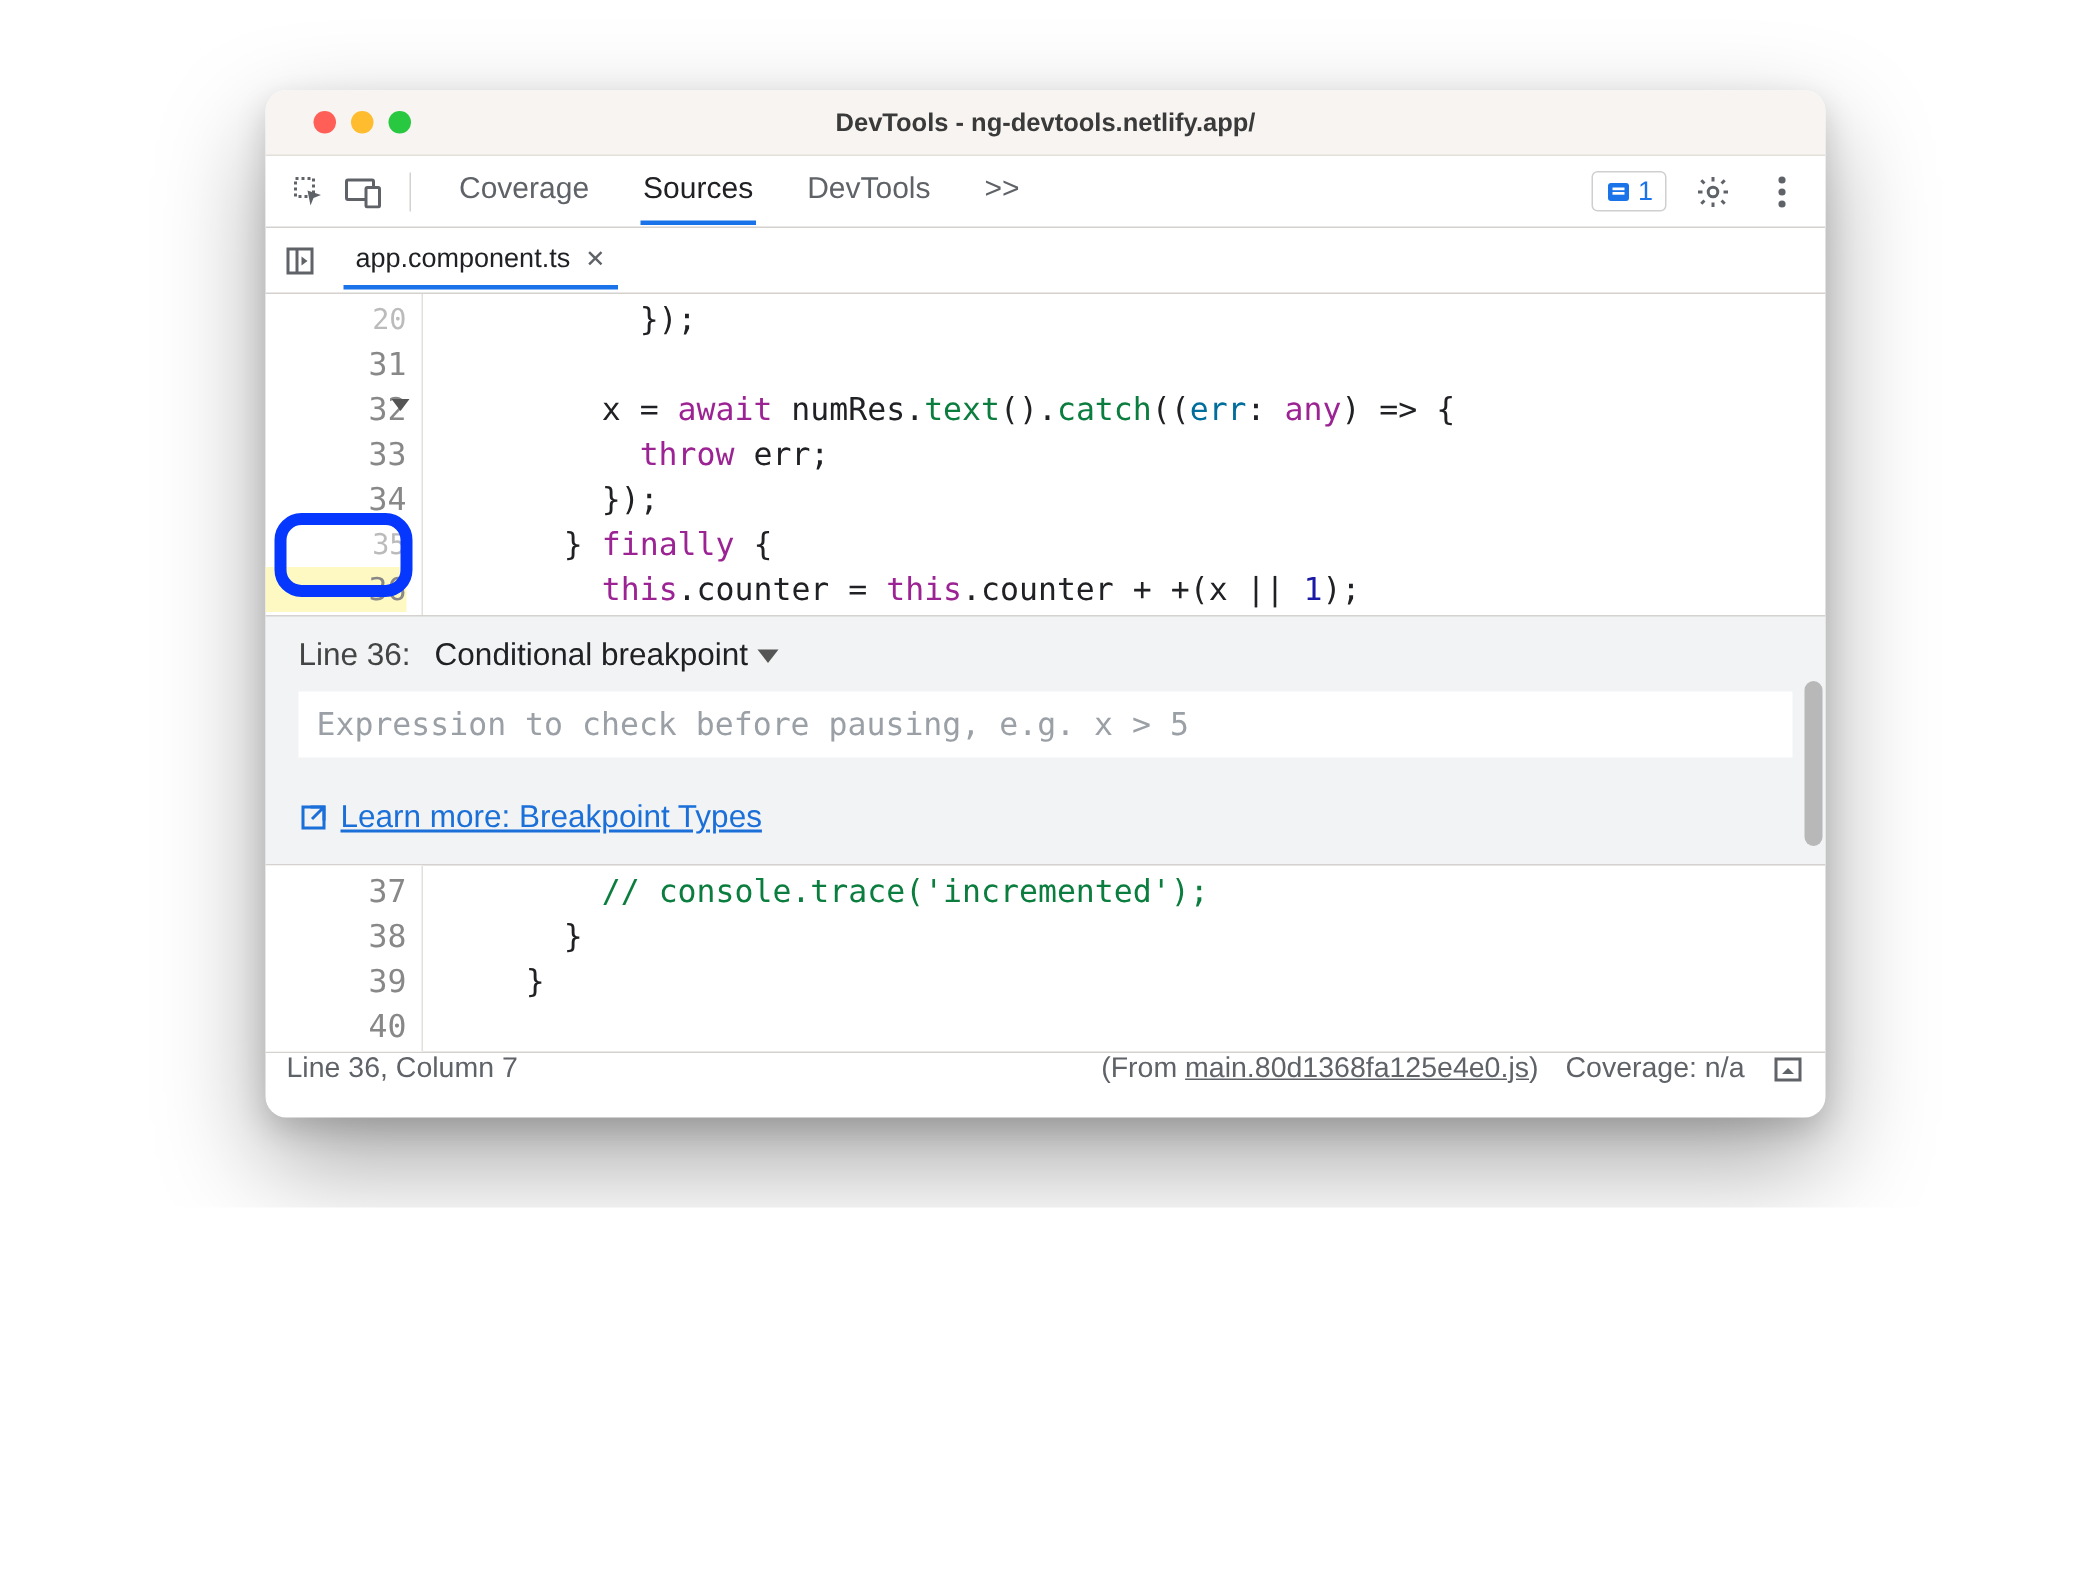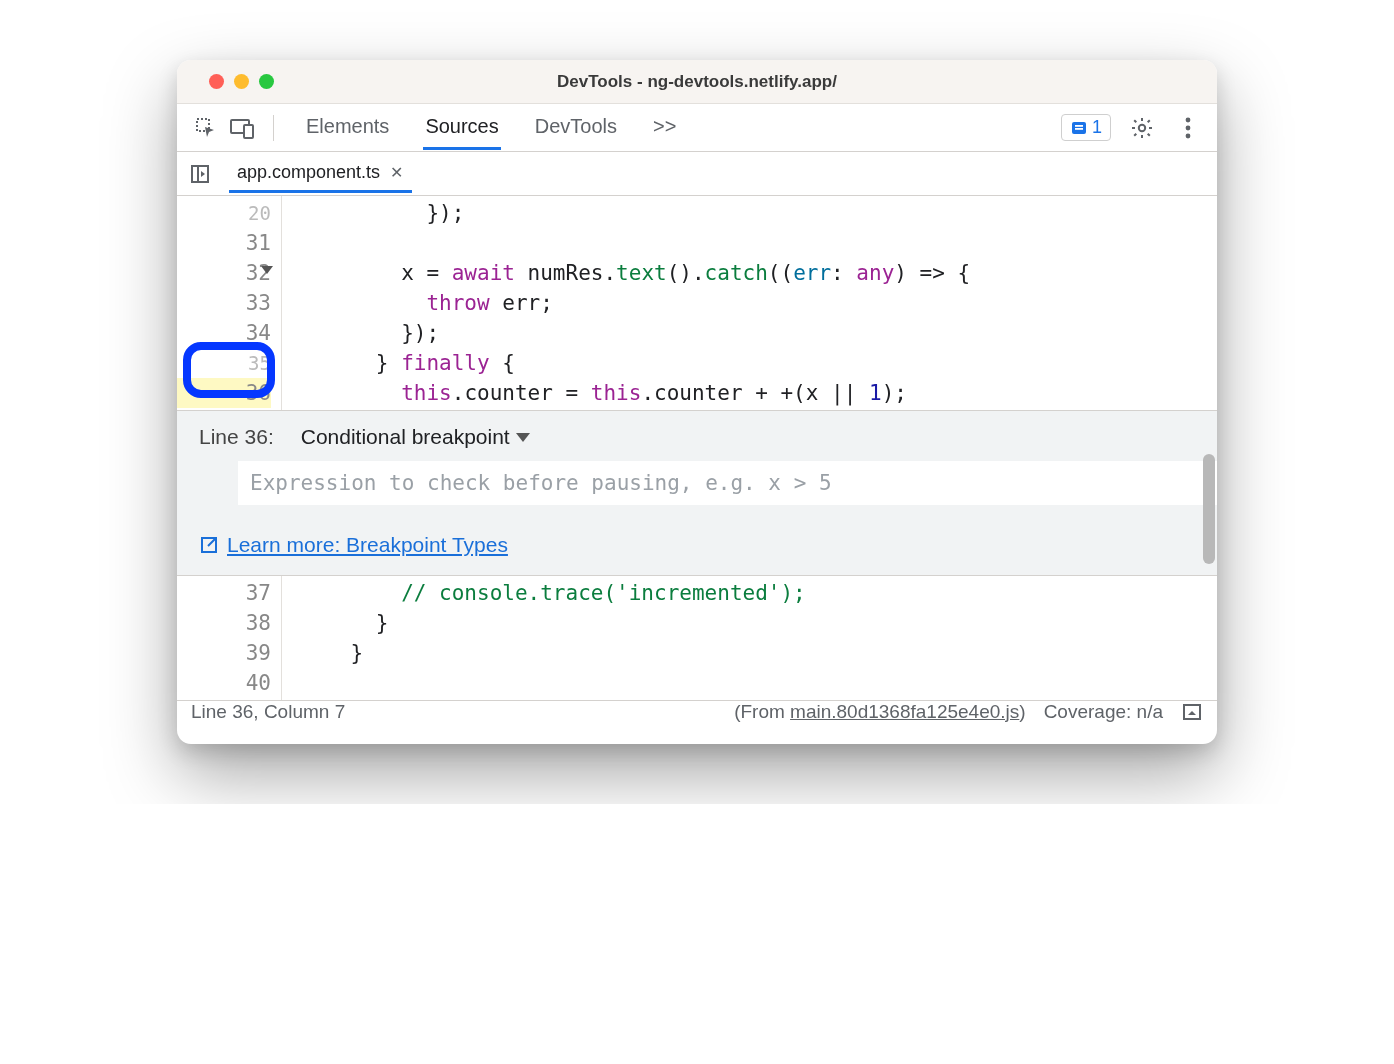--- a/index.html
+++ b/index.html
@@ -154,38 +154,37 @@
   border-top: 1px solid #d4d1ce;
   border-bottom: 1px solid #d4d1ce;
   padding: 14px 22px 16px;
 }
 .bp-header {
   display: flex; align-items: center; gap: 16px;
   font-size: 21px; color: #444; margin-bottom: 12px;
 }
 .bp-dropdown {
   display: flex; align-items: center; gap: 6px;
-  color: #202124; font-weight: 400; margin-left: 11px;
+  color: #202124; font-weight: 400;
 }
 .bp-dropdown .caret {
   width: 0; height: 0;
   border-left: 7px solid transparent;
   border-right: 7px solid transparent;
   border-top: 9px solid #555;
 }
 .bp-input {
   width: 100%;
   background: #fff;
   border: none;
   font-family: Menlo, Consolas, monospace;
   font-size: 21px;
   padding: 10px 12px;
   color: #333;
   outline: none;
-  margin-left: 39px;
 }
 .bp-input::placeholder { color: #9aa0a6; }
 .learn-more {
   display: inline-flex; align-items: center; gap: 8px;
   margin-top: 28px;
   color: #1a6fd9;
   font-size: 21px;
   text-decoration: underline;
 }
 .statusbar {
@@ -235,21 +234,21 @@
       </svg>
     </div>
     <div class="tb-icon">
       <svg width="26" height="22" viewBox="0 0 26 22" fill="none" stroke="#5f6368" stroke-width="2">
         <rect x="2" y="3" width="18" height="13" rx="1"></rect>
         <rect x="15" y="8" width="9" height="13" rx="1" fill="#fff"></rect>
       </svg>
     </div>
     <div class="divider"></div>
     <div class="tabs">
-      <div class="tab">Elements</div>
+      <div class="tab">Coverage</div>
       <div class="tab active">Sources</div>
       <div class="tab">DevTools</div>
       <div class="tab">&gt;&gt;</div>
     </div>
     <div class="badge-wrap">
       <div class="badge">
         <svg width="18" height="18" viewBox="0 0 18 18">
             <rect x="2" y="3" width="14" height="12" rx="2" fill="#1a73e8"></rect>
             <rect x="5" y="6" width="8" height="1.8" fill="#fff"></rect>
             <rect x="5" y="9" width="8" height="1.8" fill="#fff"></rect>

